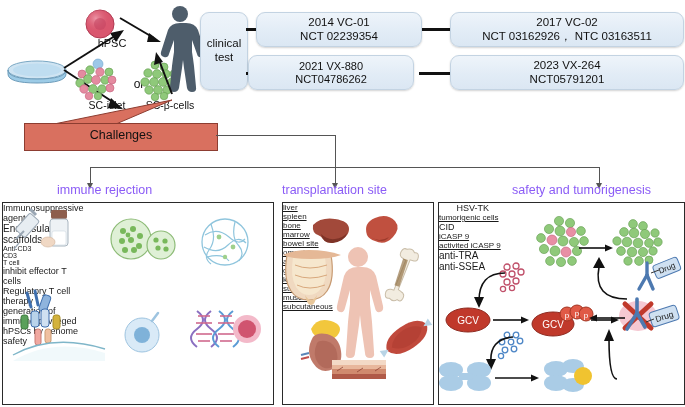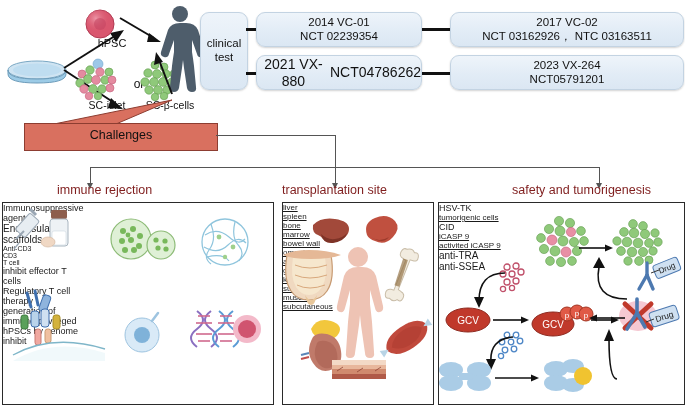--- a/index.html
+++ b/index.html
@@ -31,21 +31,21 @@
   .tline{position:absolute;background:#555;}
   .arrowhead{position:absolute;width:0;height:0;
     border-left:3.5px solid transparent;border-right:3.5px solid transparent;
     border-top:6px solid #555;}
 
   
   .panel{position:absolute;border:1.4px solid #2a2a2a;background:#fff;top:202px;height:201px;}
   #panel-immune{left:2px;width:270px;}
   #panel-site{left:282px;width:150px;}
   #panel-safety{left:438px;width:245px;}
-  .panel-title{position:absolute;top:183px;font-size:12.5px;color:#7f1d1d;white-space:nowrap;}
+  .panel-title{position:absolute;top:183px;font-size:12.5px;color:#8b5cf6;white-space:nowrap;}
   .cap9{font-size:9px;}
   .cap8{font-size:8px;text-decoration:underline;}
   .cap7{font-size:7px;}
   .cap10{font-size:10px;}
 
   svg{overflow:visible;display:block;}
 </style>
 </head>
 <body>
 
@@ -167,21 +167,21 @@
 <div class="connector" style="left:419px;top:72px;width:32px;height:3px"></div>
 
 <div class="clinbox" style="left:256px;top:12px;width:164px;height:33px;font-size:11.5px;flex-direction:column">
   <span>2014 VC-01</span>
   <span>NCT 02239354</span>
 </div>
 <div class="clinbox" style="left:450px;top:12px;width:232px;height:33px;font-size:11.5px;flex-direction:column">
   <span>2017 VC-02</span>
   <span>NCT 03162926， NTC 03163511</span>
 </div>
-<div class="clinbox" style="left:256px;top:55px;width:164px;height:33px;font-size:14px;flex-direction:row">
+<div class="clinbox" style="left:248px;top:55px;width:164px;height:33px;font-size:11px;flex-direction:column">
   <span>2021 VX-880</span>
   <span>NCT04786262</span>
 </div>
 <div class="clinbox" style="left:450px;top:55px;width:232px;height:33px;font-size:11.5px;flex-direction:column">
   <span>2023 VX-264</span>
   <span>NCT05791201</span>
 </div>
 
 <div class="abs" id="challenges-tail">
   <svg width="120" height="26" viewBox="0 0 120 26">
@@ -333,21 +333,21 @@
           <line x1="31" y1="32" x2="43" y2="32"></line>
         </g>
       <circle cx="58" cy="20" r="14" fill="#f3b9c9"></circle>
       <circle cx="58" cy="20" r="9" fill="#d0546f"></circle>
     </svg>
   </div>
   <div class="cap9" style="left:182px;top:147px;width:86px">
     <div>generation of</div>
     <div>immune-privileged</div>
     <div>hPSCs by genome</div>
-    <div>inhibit</div>
+    <div>safety</div>
   </div>
 </div>
 
 <div class="panel" id="panel-site">
 
   <div class="abs" style="left:52px;top:42px">
     <svg width="46" height="118" viewBox="0 0 46 118">
       <g fill="#eec3b4">
         <circle cx="23" cy="12" r="10"></circle>
         <path d="M23 22 q-11 0 -14 9 l-7 30 q-1 5 3 6 q4 1 5 -4 l5 -18 l0 14 q-1 8 -2 18 l-2 30 q-1 6 4 6 q5 0 5 -5 l4 -28 l1 -10 l1 10 l4 28 q0 5 5 5 q5 0 4 -6 l-2 -30 q-1 -10 -2 -18 l0 -14 l5 18 q1 5 5 4 q4 -1 3 -6 l-7 -30 q-3 -9 -14 -9 z"></path>
@@ -390,21 +390,21 @@
       <path d="M12 8 q-3 20 3 30 q5 8 13 8 q8 0 13 -8 q6 -10 3 -30 z" fill="#f6e7cd"></path>
       <g stroke="#d8a87c" stroke-width="1" fill="none">
         <path d="M14 16 q14 6 32 0"></path>
           <path d="M14 26 q14 6 32 0"></path>
           <path d="M16 36 q12 6 28 0"></path>
       </g>
       <path d="M24 46 q6 10 12 0 q-2 10 -6 10 q-4 0 -6 -10 z" fill="#e8c79a"></path>
       <path d="M2 6 q10 -5 26 -5 q18 0 32 5 q-10 4 -30 4 q-20 0 -28 -4 z" fill="#e5b896"></path>
     </svg>
   </div>
-  <div class="cap8" style="left:-4px;top:48px;width:46px;text-align:left">bowel wall</div>
+  <div class="cap8" style="left:-4px;top:48px;width:46px;text-align:left">bowel site</div>
   <div class="cap8" style="left:10px;top:84px;width:52px">omentum</div>
 
   <div class="abs" style="left:18px;top:112px">
     <svg width="46" height="56" viewBox="0 0 46 56">
       <path d="M10 14 q6 -12 20 -8 q12 4 8 12 q-4 8 -16 6 q-10 -2 -12 -10 z" fill="#f2c73c"></path>
       <path d="M12 22 q-8 14 0 26 q8 12 20 6 q10 -5 8 -18 q-2 -14 -14 -17 q-10 -2 -14 3 z" fill="#c07a6a"></path>
       <path d="M16 28 q-5 12 1 20 q6 8 14 4 q7 -4 5 -14 q-2 -10 -11 -12 q-7 -1 -9 2 z" fill="#a55c4e" opacity=".55"></path>
       <g stroke="#5a86b8" stroke-width="2">
           <line x1="8" y1="38" x2="0" y2="40"></line>
         </g>
@@ -517,21 +517,21 @@
         <circle cx="6" cy="11" r="3"></circle>
           <circle cx="15" cy="11" r="3"></circle>
           <circle cx="24" cy="9" r="3"></circle>
         <circle cx="10" cy="19" r="3"></circle>
           <circle cx="19" cy="18" r="3"></circle>
         <circle cx="6" cy="26" r="2.6"></circle>
           <circle cx="15" cy="25" r="2.6"></circle>
       </g>
     </svg>
   </div>
-  <div class="cap9" style="left:90px;top:74px;width:50px;text-align:left">HSV-TK</div>
+  <div class="cap9" style="left:90px;top:74px;width:50px;text-align:right">HSV-TK</div>
 
   <div class="abs" style="left:28px;top:66px">
     <svg width="42" height="42" viewBox="0 0 42 42">
       <path d="M38 4 q-26 0 -26 28" fill="none" stroke="#111" stroke-width="1.6"></path>
       <polygon points="12,39 7,28 17,28" fill="#111"></polygon>
     </svg>
   </div>
 
   <div class="abs" style="left:6px;top:104px">
     <svg width="46" height="26" viewBox="0 0 46 26">

